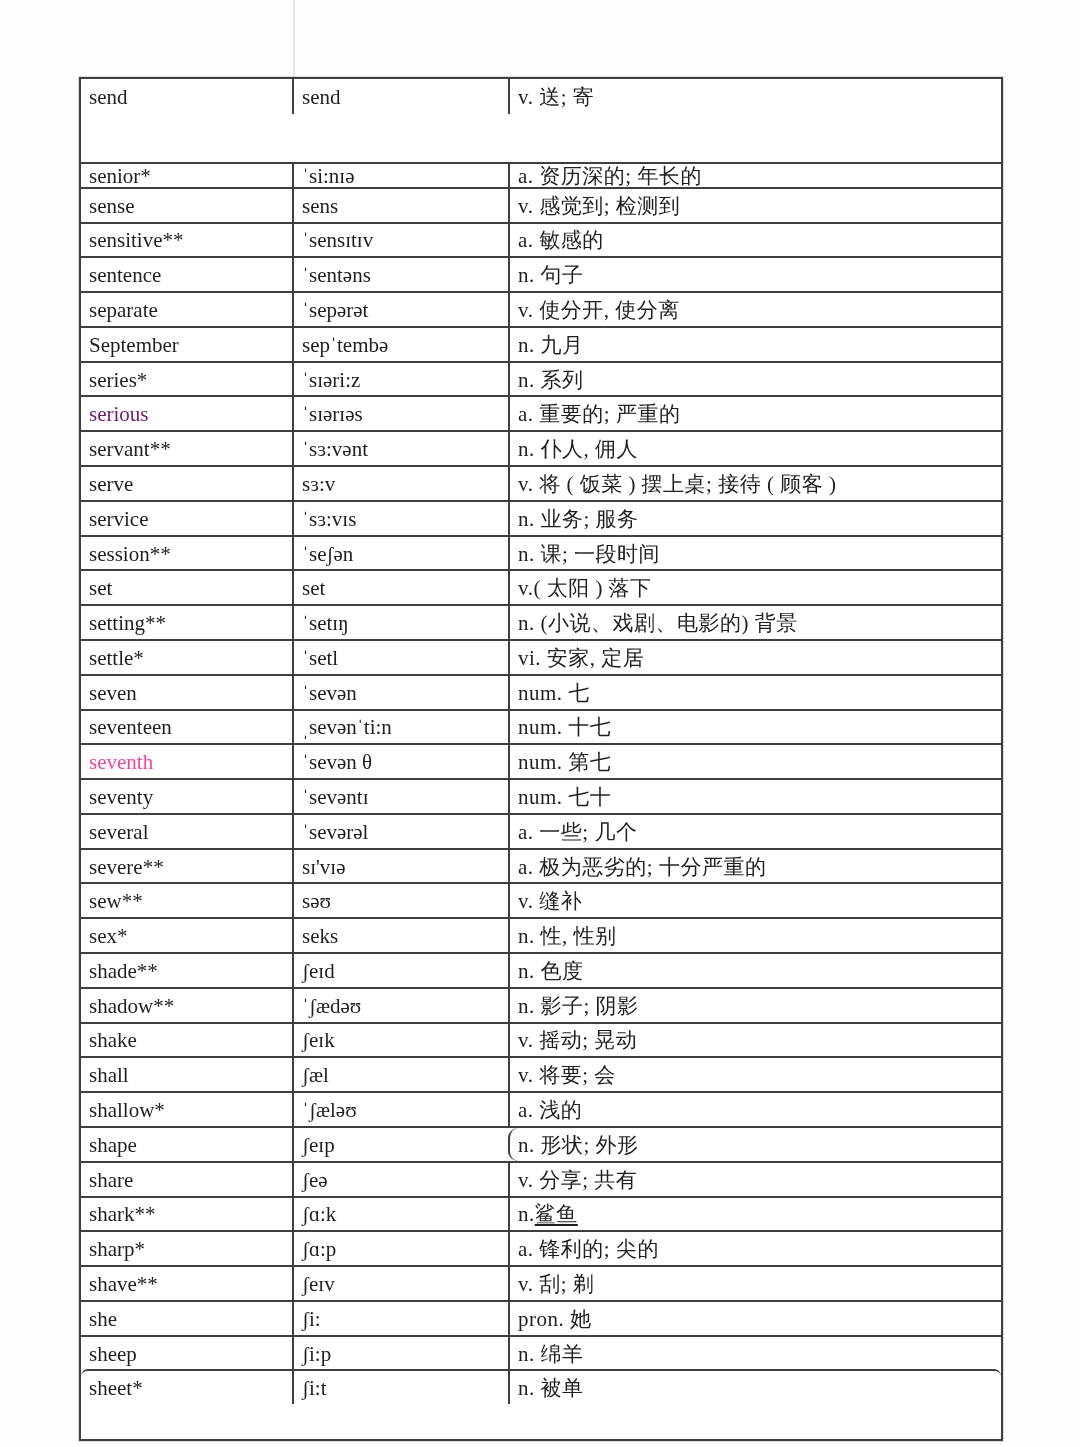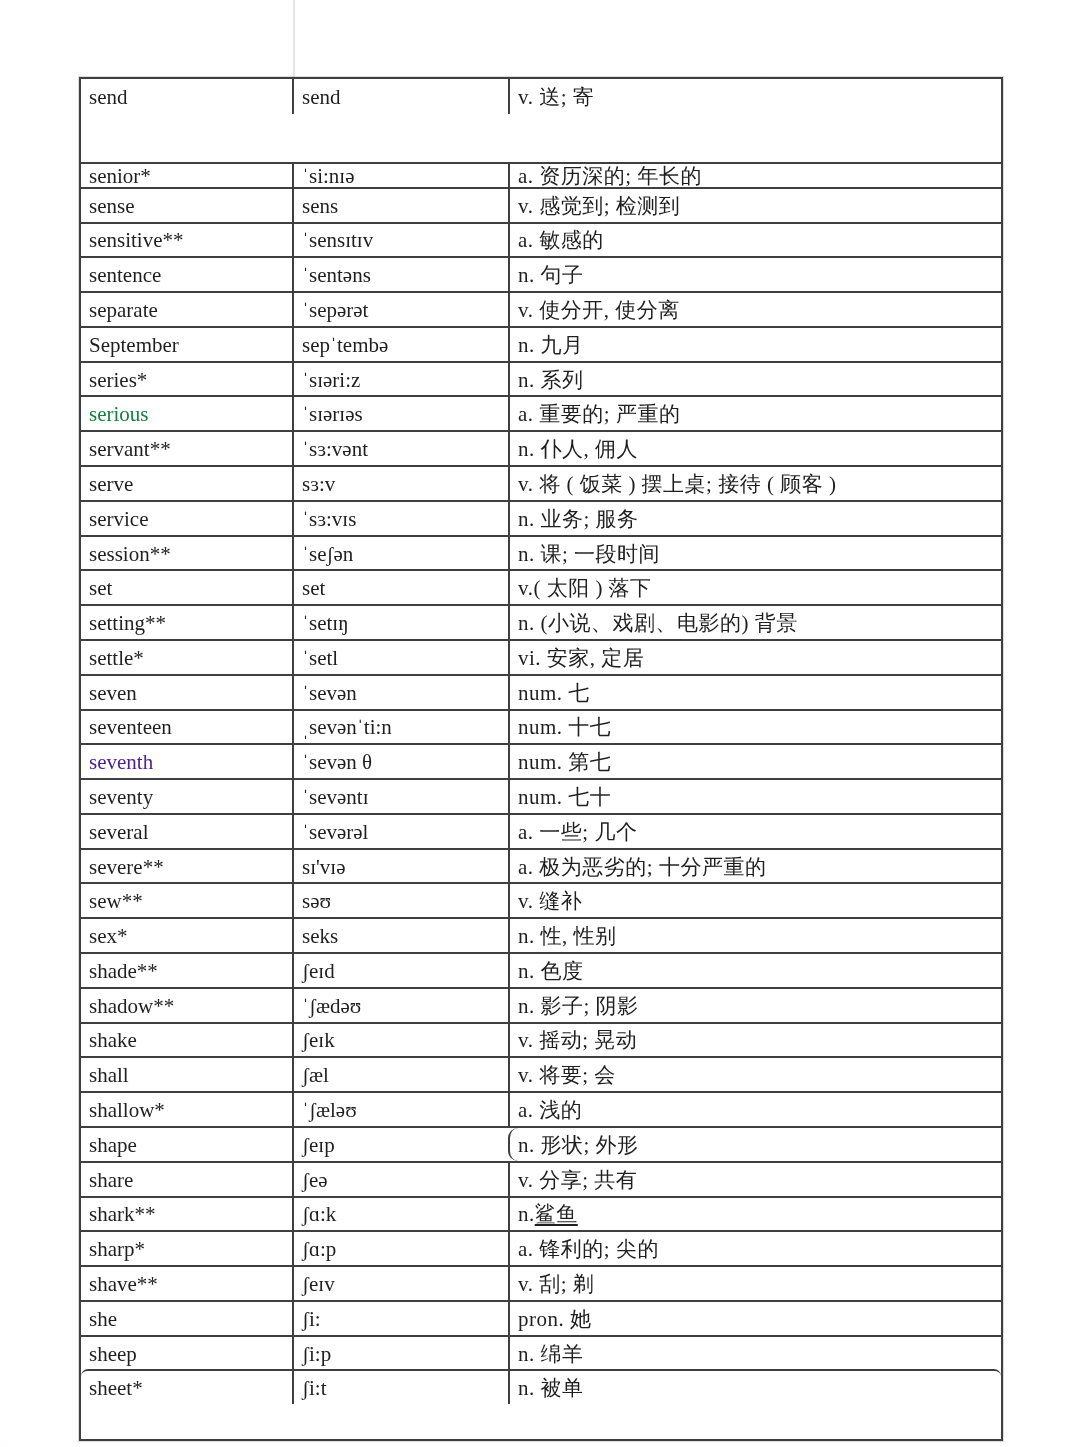--- a/index.html
+++ b/index.html
@@ -115,21 +115,21 @@
         <div class="cell word-cell" style="color: rgb(31, 31, 31);">September</div>
         <div class="cell phonetic-cell" style="border-left-color: rgb(63, 63, 63); color: rgb(31, 31, 31);">sepˈtembə</div>
         <div class="cell definition-cell" style="border-left-color: rgb(63, 63, 63); color: rgb(31, 31, 31);">n. 九月</div>
       </div>
       <div class="row" style="border-top-color: rgb(63, 63, 63);">
         <div class="cell word-cell" style="color: rgb(31, 31, 31);">series*</div>
         <div class="cell phonetic-cell" style="border-left-color: rgb(63, 63, 63); color: rgb(31, 31, 31);">ˈsɪəri:z</div>
         <div class="cell definition-cell" style="border-left-color: rgb(63, 63, 63); color: rgb(31, 31, 31);">n. 系列</div>
       </div>
       <div class="row" style="border-top-color: rgb(63, 63, 63);">
-        <div class="cell word-cell" style="color: #15803d;">serious</div>
+        <div class="cell word-cell" style="color: #701a75;">serious</div>
         <div class="cell phonetic-cell" style="border-left-color: rgb(63, 63, 63); color: rgb(31, 31, 31);">ˈsɪərɪəs</div>
         <div class="cell definition-cell" style="border-left-color: rgb(63, 63, 63); color: rgb(31, 31, 31);">a. 重要的; 严重的</div>
       </div>
       <div class="row" style="border-top-color: rgb(63, 63, 63);">
         <div class="cell word-cell" style="color: rgb(31, 31, 31);">servant**</div>
         <div class="cell phonetic-cell" style="border-left-color: rgb(63, 63, 63); color: rgb(31, 31, 31);">ˈsɜ:vənt</div>
         <div class="cell definition-cell" style="border-left-color: rgb(63, 63, 63); color: rgb(31, 31, 31);">n. 仆人, 佣人</div>
       </div>
       <div class="row" style="border-top-color: rgb(63, 63, 63);">
         <div class="cell word-cell" style="color: rgb(31, 31, 31);">serve</div>
@@ -165,21 +165,21 @@
         <div class="cell word-cell" style="color: rgb(31, 31, 31);">seven</div>
         <div class="cell phonetic-cell" style="border-left-color: rgb(63, 63, 63); color: rgb(31, 31, 31);">ˈsevən</div>
         <div class="cell definition-cell" style="border-left-color: rgb(63, 63, 63); color: rgb(31, 31, 31);">num. 七</div>
       </div>
       <div class="row" style="border-top-color: rgb(63, 63, 63);">
         <div class="cell word-cell" style="color: rgb(31, 31, 31);">seventeen</div>
         <div class="cell phonetic-cell" style="border-left-color: rgb(63, 63, 63); color: rgb(31, 31, 31); text-align: center;">ˌsevənˈti:n</div>
         <div class="cell definition-cell" style="border-left-color: rgb(63, 63, 63); color: rgb(31, 31, 31);">num. 十七</div>
       </div>
       <div class="row" style="border-top-color: rgb(63, 63, 63);">
-        <div class="cell word-cell" style="color: #4c1d95;">seventh</div>
+        <div class="cell word-cell" style="color: #ec4899;">seventh</div>
         <div class="cell phonetic-cell" style="border-left-color: rgb(63, 63, 63); color: rgb(31, 31, 31);">ˈsevən θ</div>
         <div class="cell definition-cell" style="border-left-color: rgb(63, 63, 63); color: rgb(31, 31, 31);">num. 第七</div>
       </div>
       <div class="row" style="border-top-color: rgb(63, 63, 63);">
         <div class="cell word-cell" style="color: rgb(31, 31, 31);">seventy</div>
         <div class="cell phonetic-cell" style="border-left-color: rgb(63, 63, 63); color: rgb(31, 31, 31);">ˈsevəntɪ</div>
         <div class="cell definition-cell" style="border-left-color: rgb(63, 63, 63); color: rgb(31, 31, 31);">num. 七十</div>
       </div>
       <div class="row" style="border-top-color: rgb(63, 63, 63);">
         <div class="cell word-cell" style="color: rgb(31, 31, 31);">several</div>

